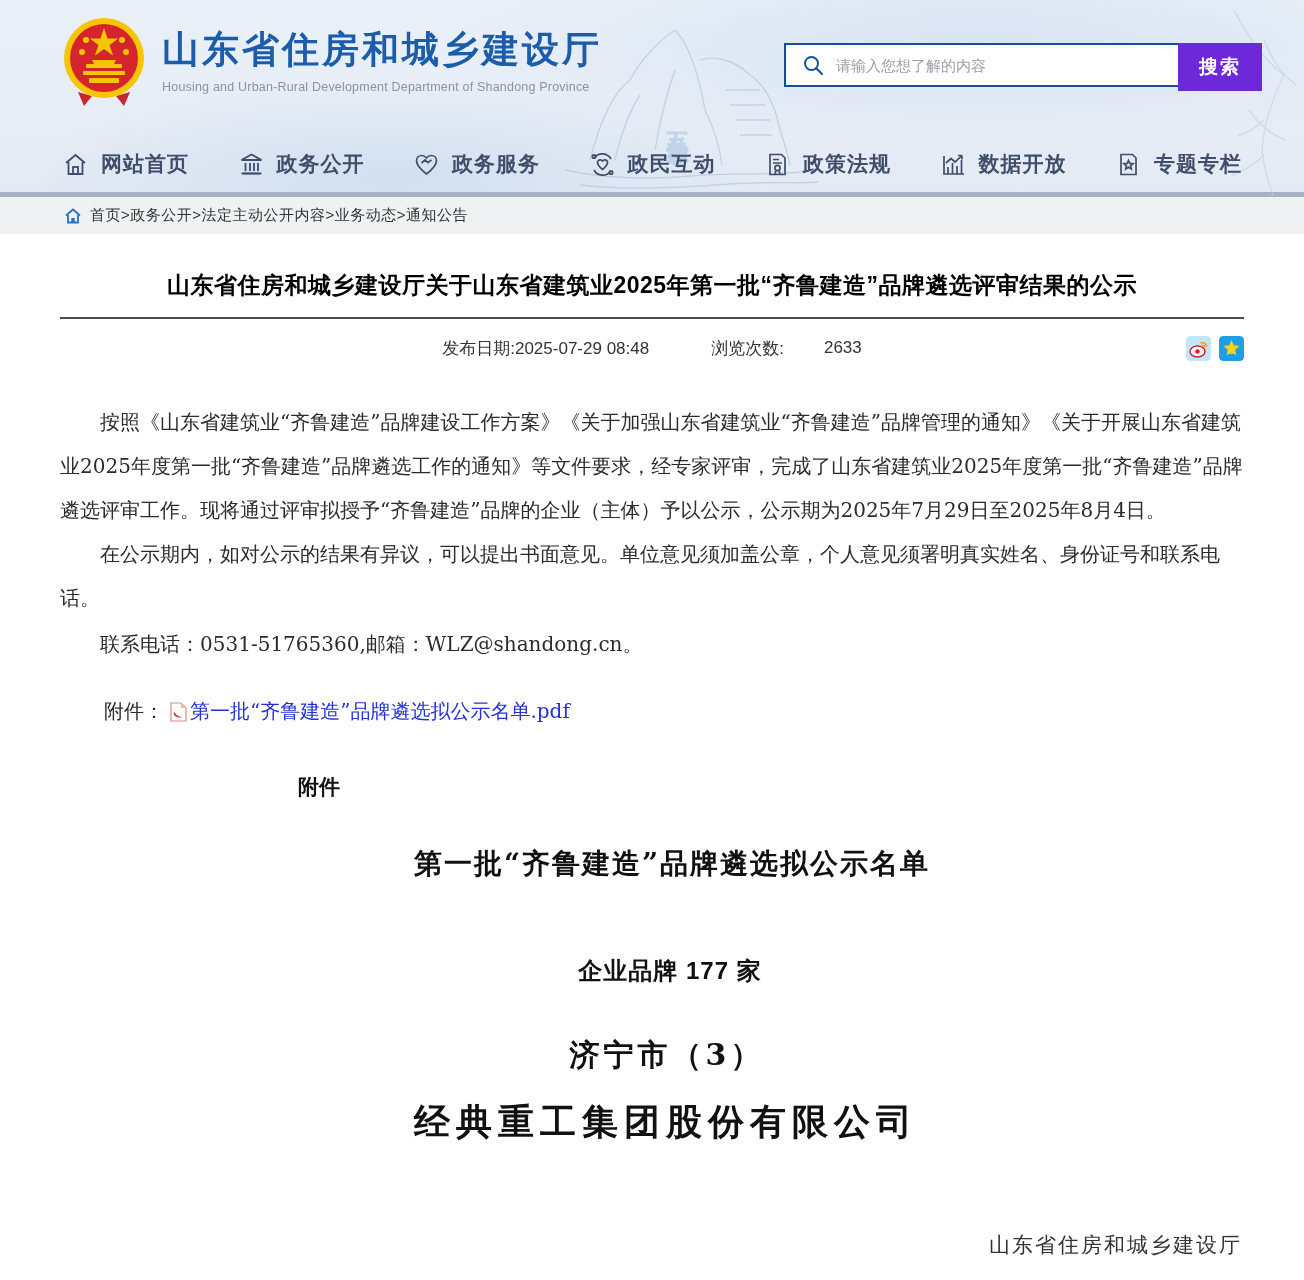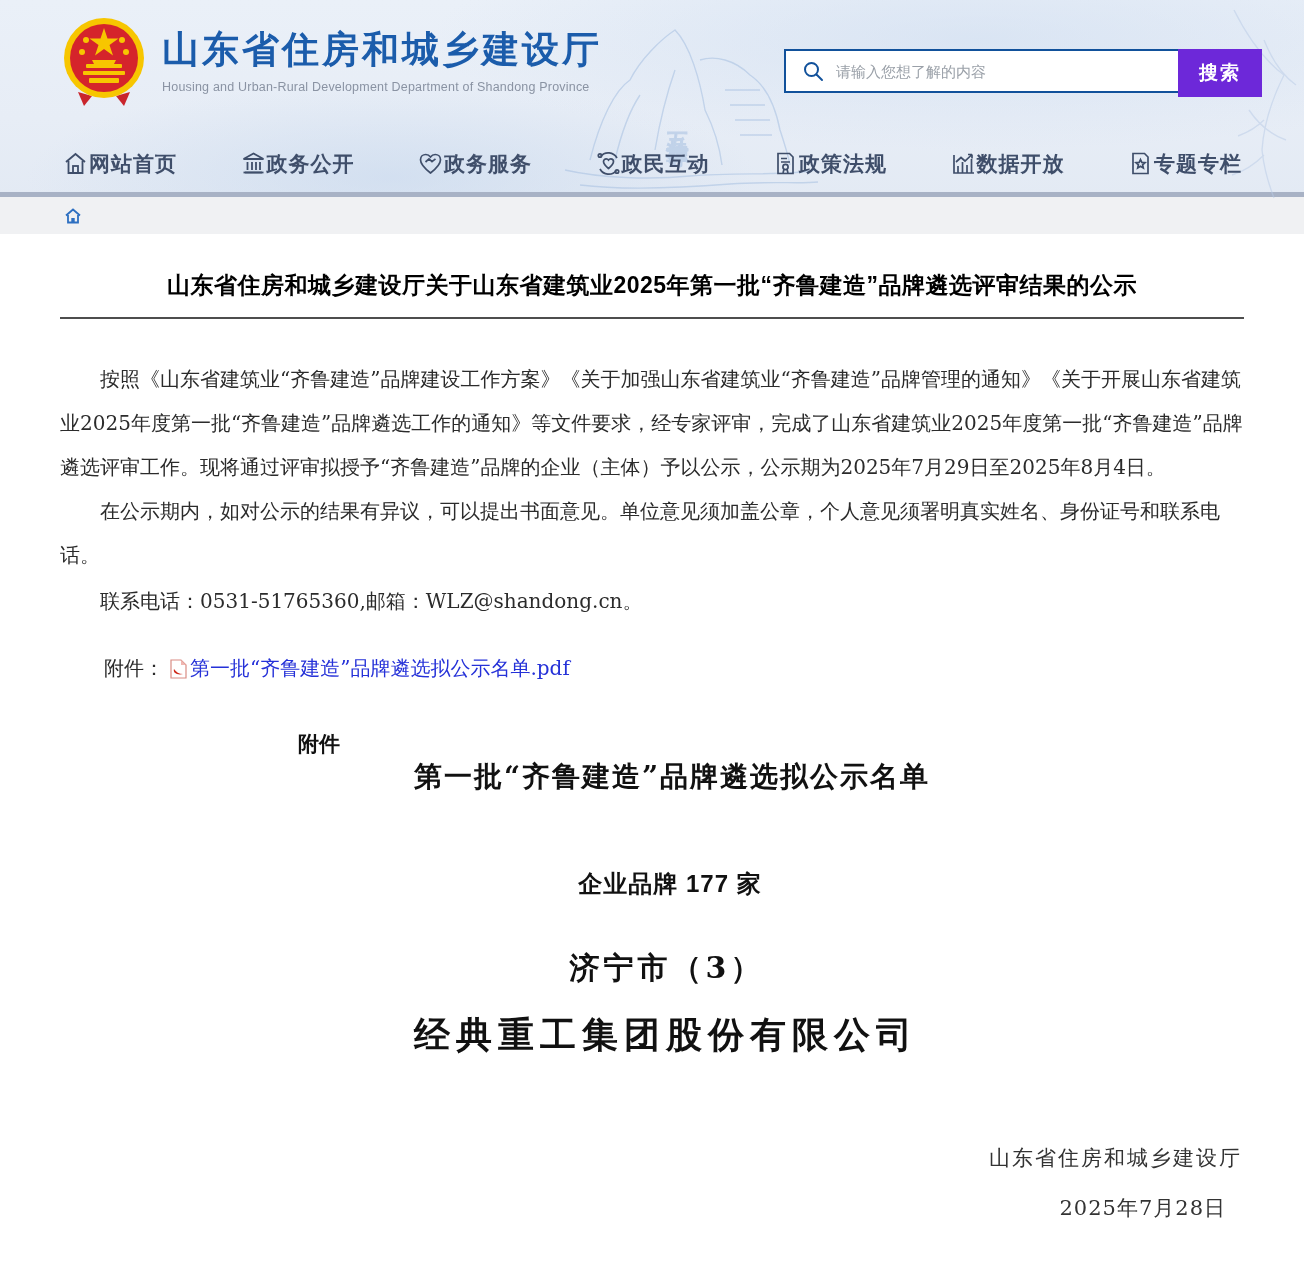--- a/index.html
+++ b/index.html
@@ -19,32 +19,32 @@
   .deco-mountain { left:560px; top:0; }
   .deco-hills { right:0; top:0; opacity:.5; }
 
   .header { position:relative; height:136px; }
   .brand { position:absolute; left:62px; top:14px; display:flex; align-items:center; }
   .emblem { width:84px; height:96px; }
   .brand-text { margin-left:16px; }
   .brand-title { font-size:37px; font-weight:bold; color:#1b5cab; letter-spacing:3px; line-height:1.1; }
   .brand-sub { margin-top:9px; font-size:12.5px; color:#8a93a3; letter-spacing:.2px; }
 
-  .search { position:absolute; right:42px; top:49px; width:478px; height:44px;
+  .search { position:absolute; right:42px; top:43px; width:478px; height:44px;
     display:flex; border:2px solid #11519b; background:#fff; }
   .search-left { flex:1; display:flex; align-items:center; padding-left:16px; background:#fff; }
   .search-input { flex:1; border:none; outline:none; font-size:15px; color:#333;
     margin-left:12px; background:transparent; font-family:inherit; }
   .search-input::placeholder { color:#9aa0a8; }
   .search-btn { width:84px; height:48px; margin:-2px -2px -2px 0; border:none; cursor:pointer;
     background:#6d28d9; color:#fff; font-size:19px; font-weight:bold; letter-spacing:2px; font-family:inherit; }
 
   .nav { position:relative; height:56px; display:flex; align-items:center;
     justify-content:space-between; padding:0 62px; }
-  .nav-item { display:flex; align-items:flex-start; gap:0; cursor:pointer; }
+  .nav-item { display:flex; align-items:flex-end; gap:12px; cursor:pointer; }
   .nav-item svg { display:block; }
   .nav-label { font-size:21px; font-weight:bold; color:#3f4e6a; letter-spacing:1px; white-space:nowrap; }
   .top-strip { height:5px; background:#a8b2c5; }
 
   
   .crumb-bar { height:37px; background:#f0f1f3; display:flex; align-items:center; padding-left:64px; }
   .crumb-text { font-size:15px; color:#333; margin-left:8px; letter-spacing:.5px; }
 
   
   .content { padding:0 60px; background:#fff; }
@@ -63,21 +63,21 @@
   .p-contact { margin-top:2px; }
 
   .attach-row { margin-top:32px; font-size:20px; color:#2b2b2b; display:flex; align-items:center;
     font-family:"DejaVu Serif","Liberation Serif",serif; text-indent:0; padding-left:2.2em; }
   .pdf-icon { width:17px; height:20px; margin:0 3px 0 6px; display:inline-block; }
   .attach-link { color:#2531d8; text-decoration:none; cursor:pointer; }
 
   
   .doc { margin-top:48px; font-family:"DejaVu Serif","Liberation Serif",serif; color:#111; }
   .doc-appendix { font-size:21px; font-weight:bold; margin-left:238px; font-family:Liberation Sans, sans-serif; }
-  .doc-title { text-align:center; padding-left:40px; font-size:28px; font-weight:bold; letter-spacing:2px; }
+  .doc-title { margin-top:44px; text-align:center; padding-left:40px; font-size:28px; font-weight:bold; letter-spacing:2px; }
   .doc-sub { margin-top:72px; text-align:center; padding-left:36px; font-size:24px; font-weight:bold;
     font-family:"Liberation Sans","DejaVu Sans",sans-serif; letter-spacing:1px; }
   .doc-city { margin-top:48px; text-align:center; padding-left:30px; font-size:30px; font-weight:bold; letter-spacing:4px; }
   .doc-company { margin-top:22px; text-align:center; padding-left:28px; font-size:36px; font-weight:bold; letter-spacing:6px; }
 
   .sign { margin-top:84px; text-align:right; font-size:21px; color:#333;
     font-family:"DejaVu Serif","Liberation Serif",serif; }
   .sign-org { padding-right:2px; letter-spacing:2px; }
   .sign-date { margin-top:22px; padding-right:18px; letter-spacing:1px; padding-bottom:10px; }
 </style>
@@ -207,27 +207,47 @@
     </div>
     <div class="top-strip"></div>
   </div>
 
   <div class="crumb-bar">
     <svg width="18" height="18" viewBox="0 0 18 18" fill="none" stroke="#2d6fc1" stroke-width="1.8">
       <path d="M2 8.5 L9 2.5 L16 8.5"></path>
         <path d="M4 8 V15.5 H14 V8"></path>
         <rect x="7.3" y="11" width="3.4" height="4.5" fill="#2d6fc1" stroke="none"></rect>
     </svg>
+    <span class="crumb-text">首页&gt;政务公开&gt;法定主动公开内容&gt;业务动态&gt;通知公告</span>
   </div>
 
   <div class="content">
 
     <h1 class="art-title">山东省住房和城乡建设厅关于山东省建筑业2025年第一批“齐鲁建造”品牌遴选评审结果的公示</h1>
     <div class="title-rule"></div>
 
+    <div class="meta">
+      <span>发布日期:2025-07-29 08:48</span>
+      <span class="views-label">浏览次数:</span>
+      <span class="views-count">2633</span>
+      <span class="share">
+        <svg class="share-icon" viewBox="0 0 25 25">
+          <rect width="25" height="25" rx="4" fill="#bfe9fb"></rect>
+          <ellipse cx="11.5" cy="15.5" rx="7.5" ry="5.5" fill="#fff" stroke="#e6162d" stroke-width="1.4"></ellipse>
+          <circle cx="11.5" cy="15.5" r="2.2" fill="#e6162d"></circle>
+          <path d="M15 7 C17.5 6 20 7.5 20.6 10" stroke="#f5a216" stroke-width="1.6" fill="none" stroke-linecap="round"></path>
+          <path d="M16 9.6 C17.4 9.2 18.8 10 19.2 11.4" stroke="#f5a216" stroke-width="1.4" fill="none" stroke-linecap="round"></path>
+        </svg>
+        <svg class="share-icon" viewBox="0 0 25 25">
+          <rect width="25" height="25" rx="4" fill="#1d9fe8"></rect>
+          <path d="M12.5 4 L14.8 9.3 L20.5 9.9 L16.2 13.7 L17.4 19.3 L12.5 16.4 L7.6 19.3 L8.8 13.7 L4.5 9.9 L10.2 9.3 Z" fill="#fdd116"></path>
+          <path d="M9.5 16.5 C11.5 17.5 14.5 17.3 16.2 15.8" stroke="#fdd116" stroke-width="1.2" fill="none"></path>
+        </svg>
+      </span>
+    </div>
 
     <div class="body-text">
       <p>按照《山东省建筑业“齐鲁建造”品牌建设工作方案》《关于加强山东省建筑业“齐鲁建造”品牌管理的通知》《关于开展山东省建筑业2025年度第一批“齐鲁建造”品牌遴选工作的通知》等文件要求，经专家评审，完成了山东省建筑业2025年度第一批“齐鲁建造”品牌遴选评审工作。现将通过评审拟授予“齐鲁建造”品牌的企业（主体）予以公示，公示期为2025年7月29日至2025年8月4日。</p>
       <p>在公示期内，如对公示的结果有异议，可以提出书面意见。单位意见须加盖公章，个人意见须署明真实姓名、身份证号和联系电话。</p>
       <p class="p-contact">联系电话：0531-51765360,邮箱：WLZ@shandong.cn。</p>
     </div>
 
     <div class="attach-row">
       <span>附件：</span>
       <svg class="pdf-icon" viewBox="0 0 17 20">

